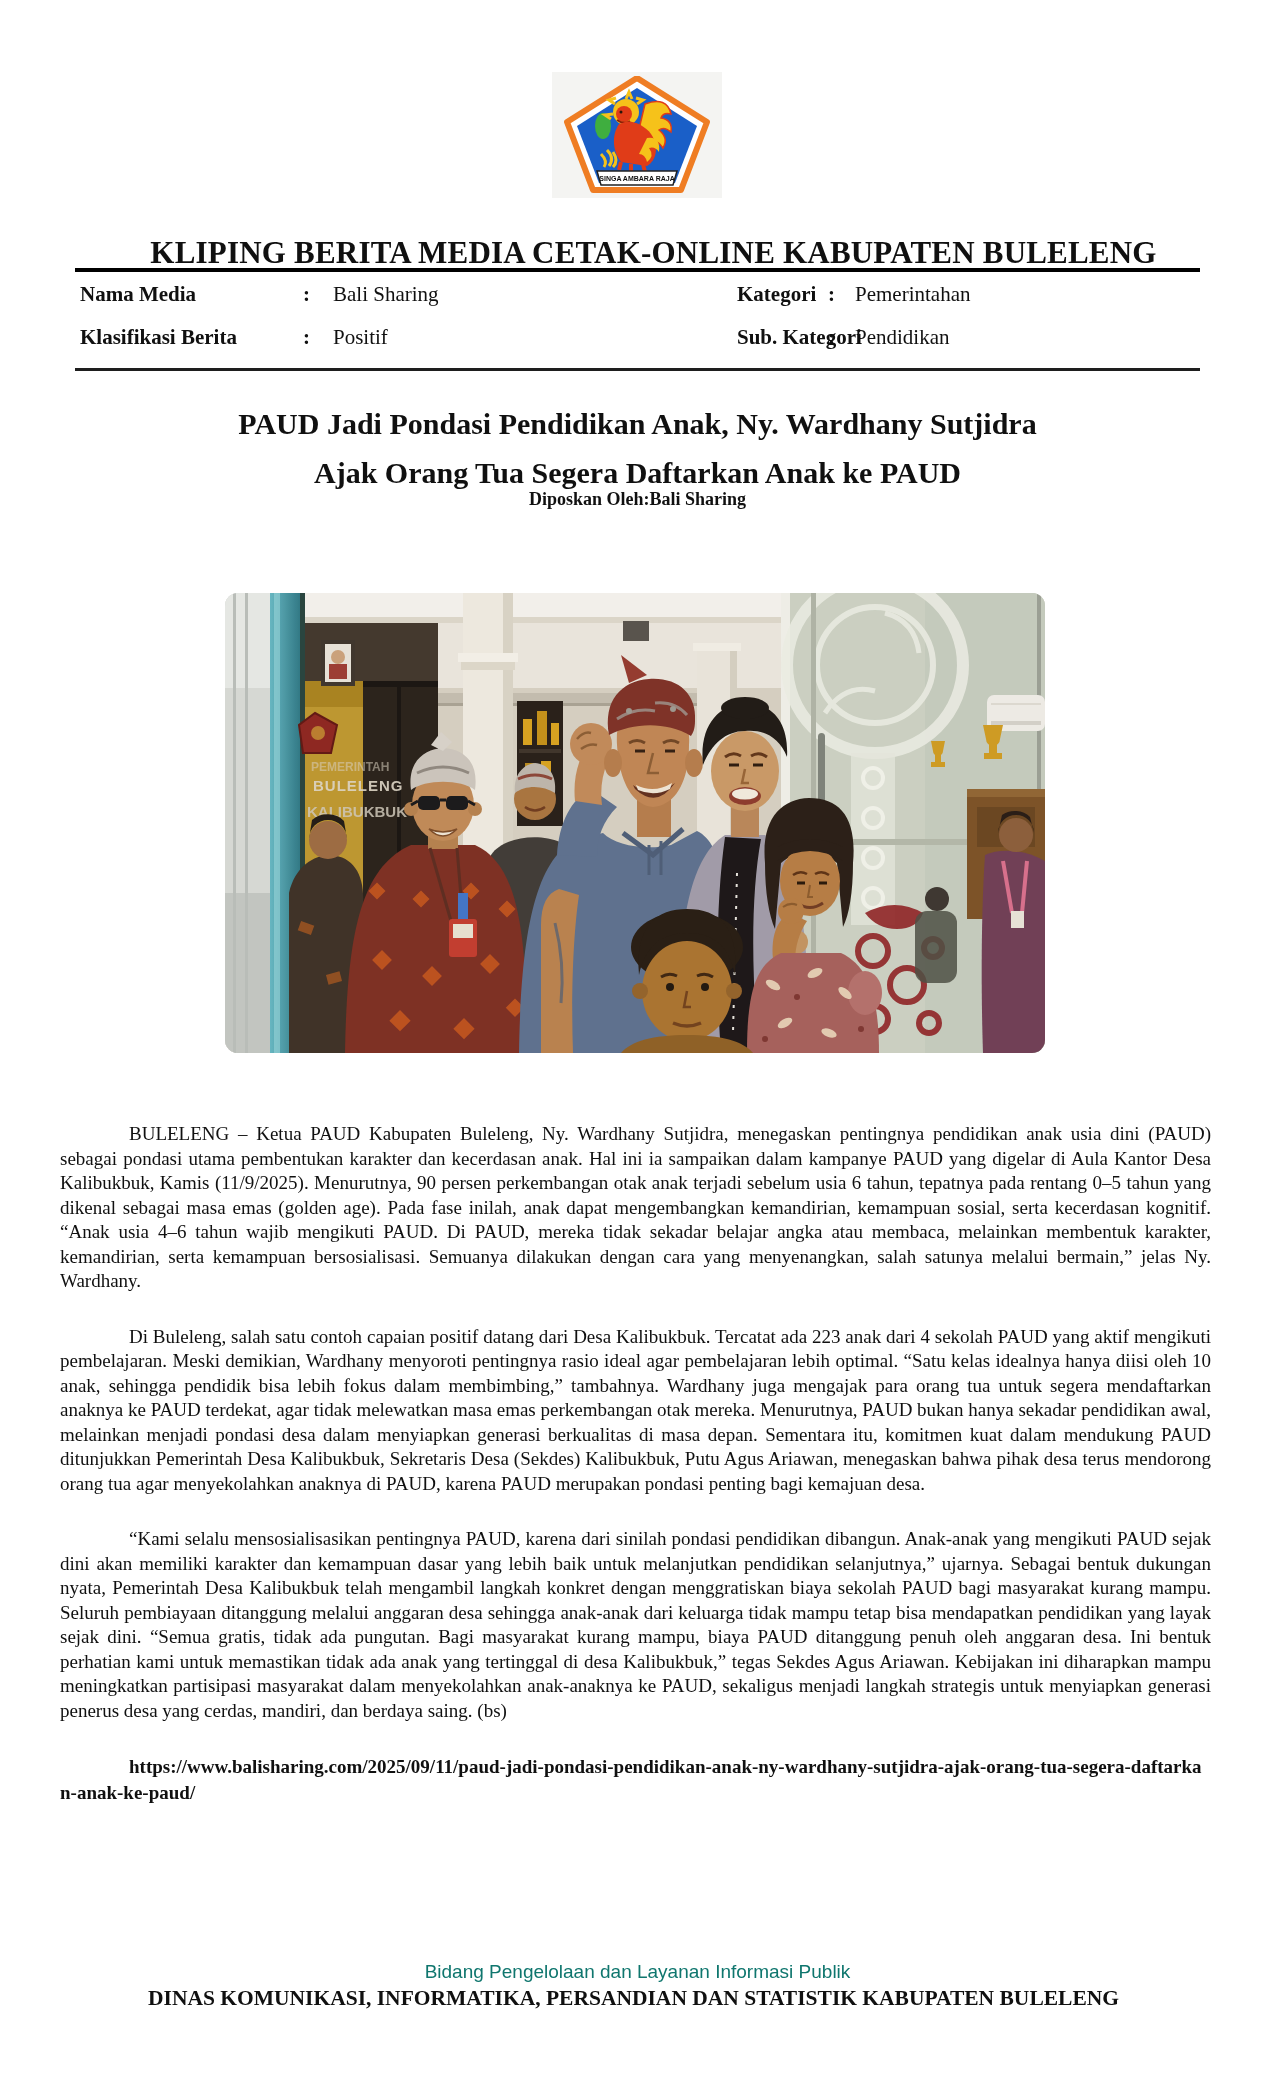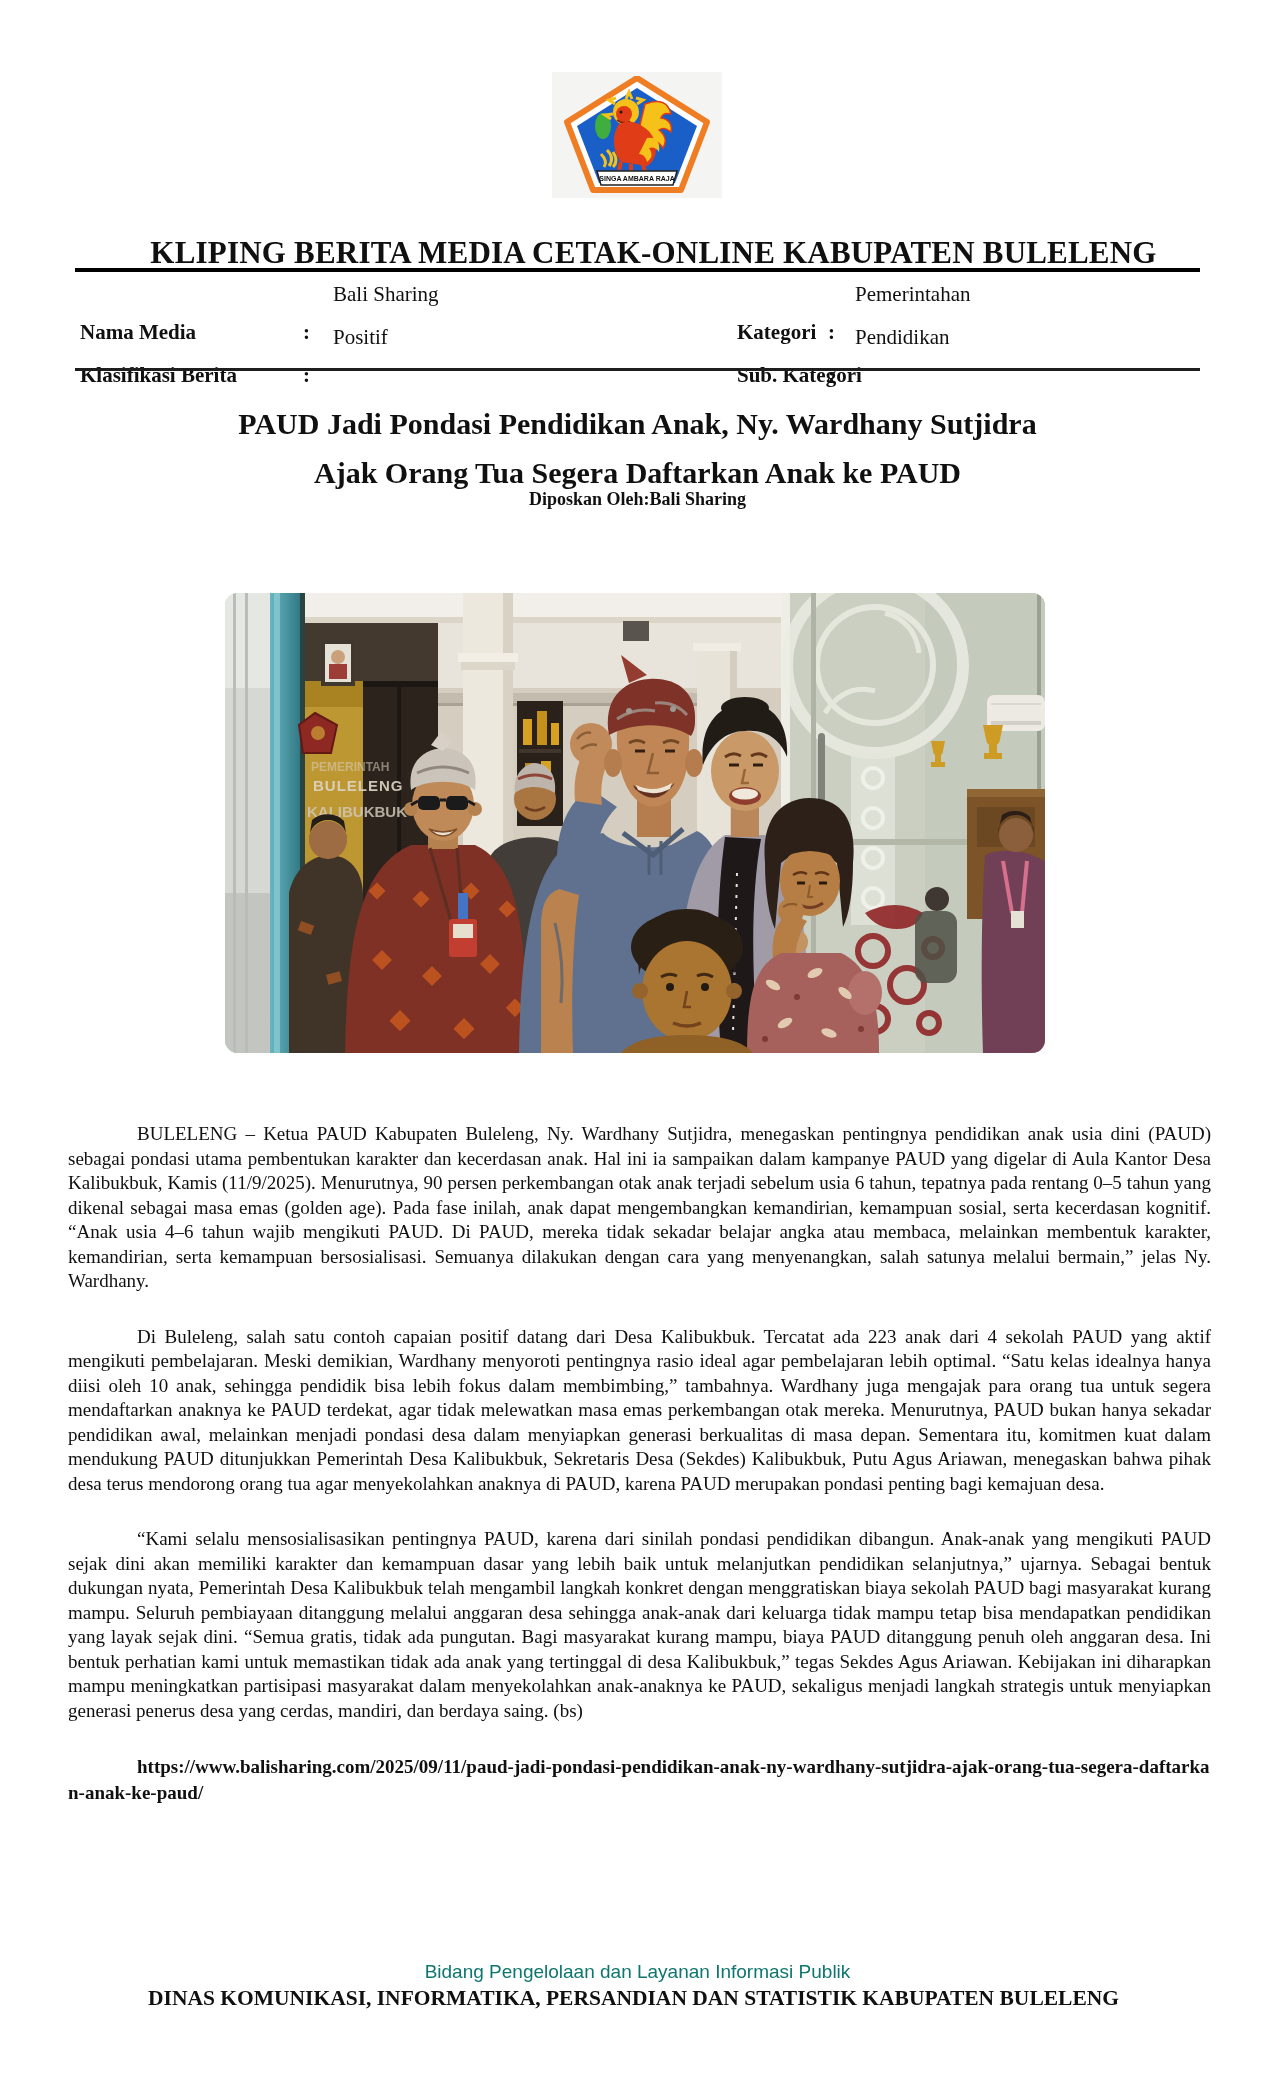--- a/index.html
+++ b/index.html
@@ -13,38 +13,38 @@
   
   .header-title{position:absolute;top:219px;left:0;width:100%;margin:16px;text-align:center;
                 font-size:31px;font-weight:bold;letter-spacing:.2px;}
   .rule{position:absolute;left:75px;width:1125px;background:#000;}
   .rule-1{top:268px;height:4px;}
   .rule-2{top:368px;height:3px;background:#1e1e1e;}
 
   
   .meta{position:absolute;top:276px;left:75px;width:1125px;height:92px;font-size:21px;}
   .meta span{position:absolute;white-space:nowrap;}
-  .meta .lbl{font-weight:bold;margin-top:38px;}
+  .meta .lbl{font-weight:bold;}
   .r1{top:6px;} .r2{top:49px;}
   .c-lbl-l{left:5px;} .c-col-l{left:228px;} .c-val-l{left:258px;}
   .c-lbl-r{left:662px;} .c-col-r{left:753px;} .c-val-r{left:780px;}
 
   
   .article-title{position:absolute;top:399px;left:0;width:100%;margin:0;text-align:center;
                  font-size:30px;font-weight:bold;line-height:49px;}
   .byline{position:absolute;top:489px;left:0;width:100%;margin:0;text-align:center;
           font-size:18px;font-weight:bold;}
 
   
   .photo{position:absolute;top:593px;left:225px;width:820px;height:460px;overflow:hidden;background:#ddd9d0;border-radius:13px;}
 
   
   .body-text{position:absolute;top:1122px;left:60px;width:1151px;
              font-size:19px;line-height:24.5px;text-align:justify;}
-  .body-text p{margin:0 0 31px 8px;text-indent:69px;}
+  .body-text p{margin:0 0 31px 0;text-indent:69px;}
   .source-url{margin-top:10px;font-weight:bold;word-break:break-all;text-align:left;line-height:26px;}
 
   
   .footer{position:absolute;top:1961px;left:0;width:100%;text-align:center;}
   .footer-line1{margin:0;font-family:"Liberation Sans",sans-serif;font-size:19px;color:#0f766e;}
   .footer-line2{margin:3px 8px 0 0;font-size:21.5px;font-weight:bold;}
 </style>
 </head>
 <body>
 

